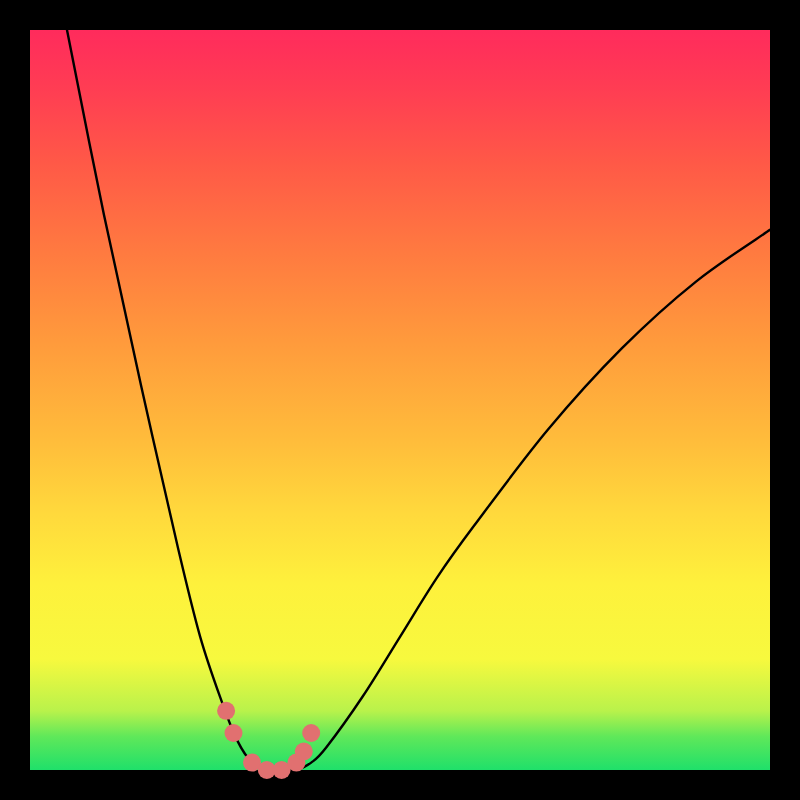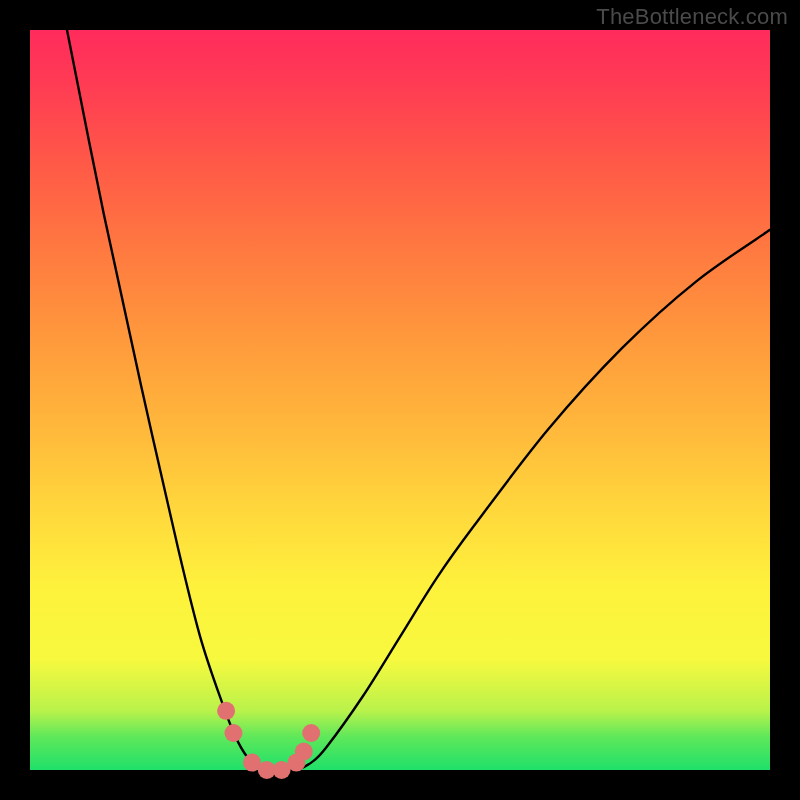--- a/index.html
+++ b/index.html
@@ -74,14 +74,13 @@
           <circle cx="222" cy="732.6" r="9" fill="#e17070"></circle>
           <circle cx="236.8" cy="740" r="9" fill="#e17070"></circle>
           <circle cx="251.60000000000002" cy="740" r="9" fill="#e17070"></circle>
           <circle cx="266.4" cy="732.6" r="9" fill="#e17070"></circle>
           <circle cx="273.8" cy="721.5" r="9" fill="#e17070"></circle>
           <circle cx="281.2" cy="703" r="9" fill="#e17070"></circle>
         </g>
     </svg>
   </div>
 
-  <div class="watermark">TheBottleneck.com</div>
 </div>
 
 </body></html>

